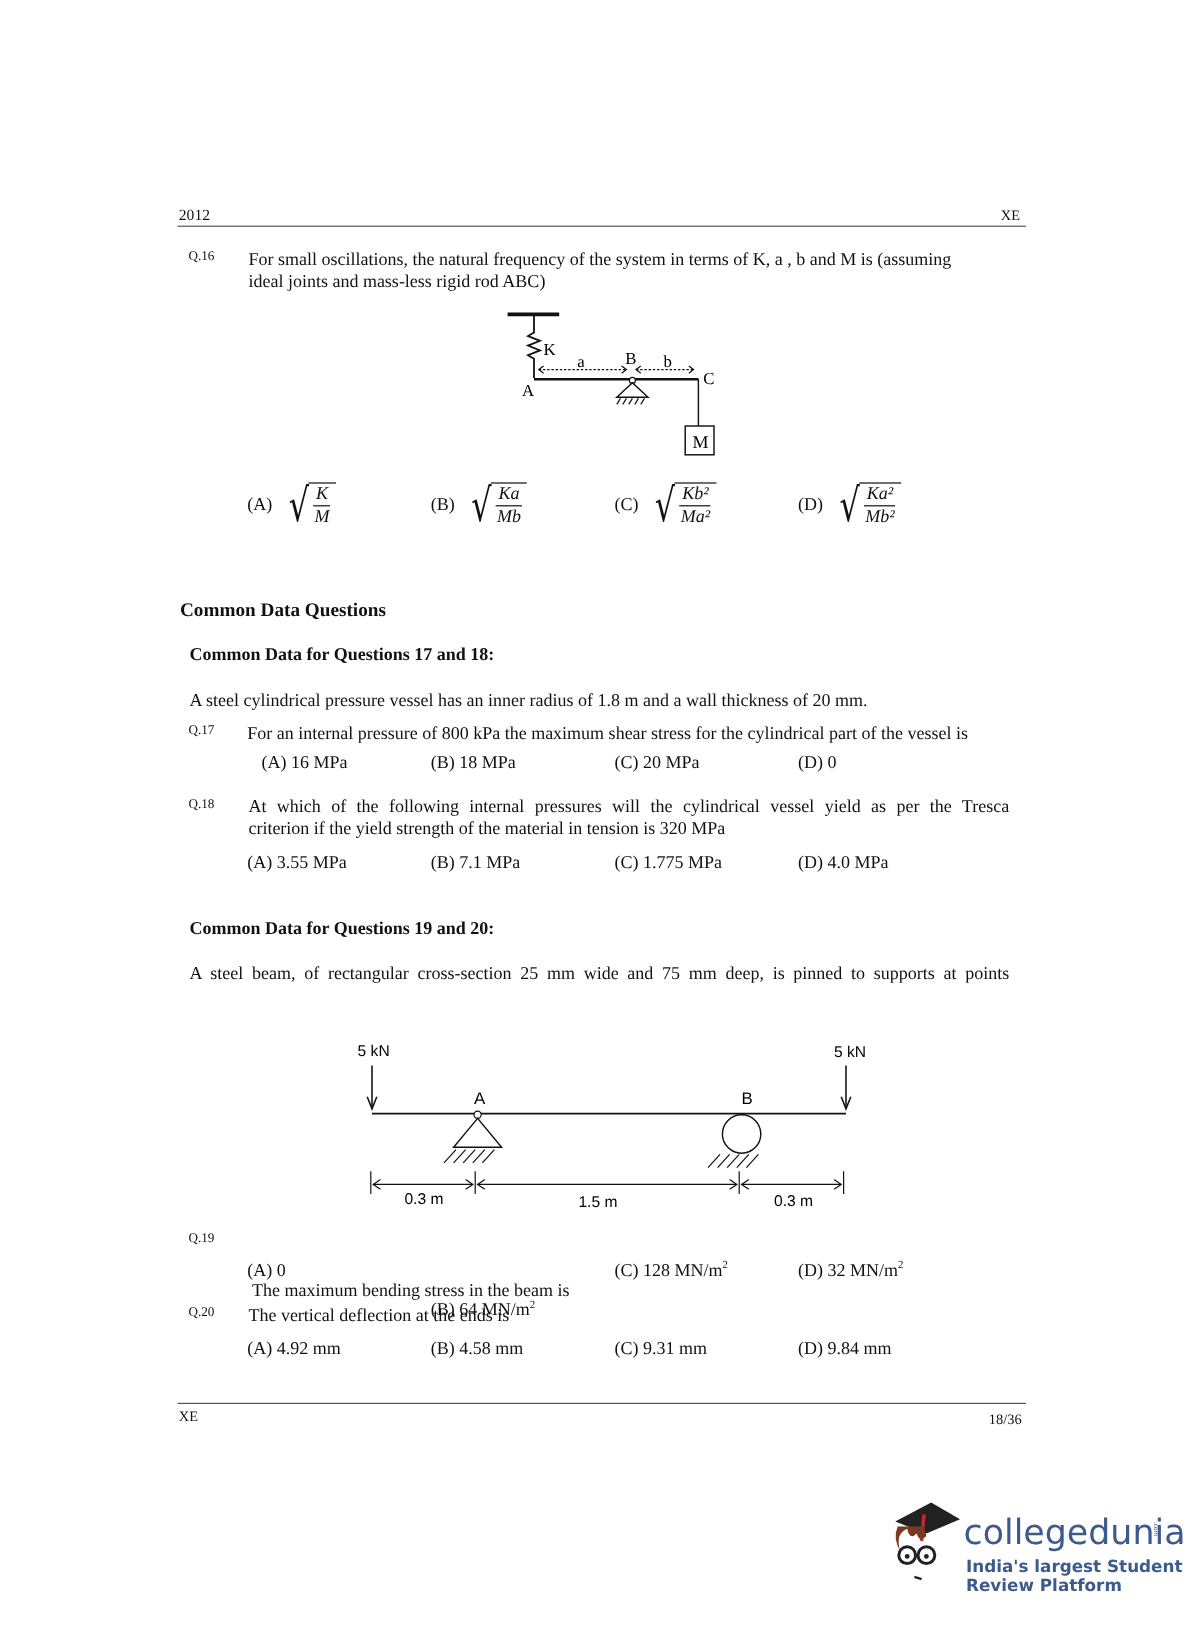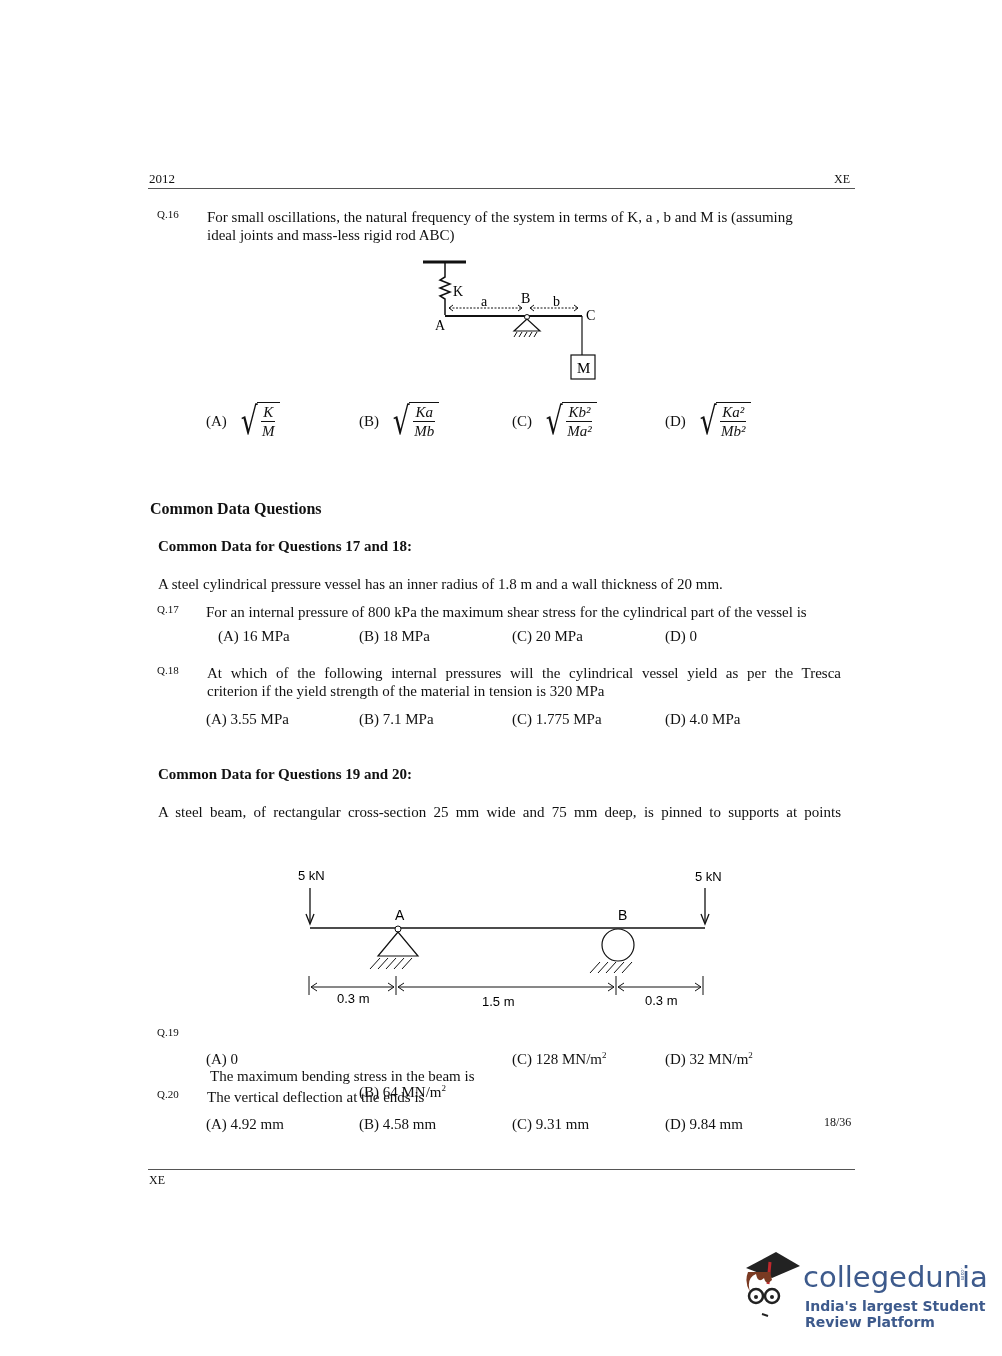--- a/index.html
+++ b/index.html
@@ -209,21 +209,21 @@
   <div class="qnum" style="left:157px; top:1088px;">Q.20</div>
   <div class="qtext" style="left:207px; top:1088px;">The vertical deflection at the ends is</div>
   <div class="opt" style="left:206px; top:1116px;">(A)  4.92 mm</div>
   <div class="opt" style="left:359px; top:1116px;">(B)  4.58 mm</div>
   <div class="opt" style="left:512px; top:1116px;">(C)  9.31 mm</div>
   <div class="opt" style="left:665px; top:1116px;">(D)  9.84 mm</div>
 </div>
 
 <div class="rule" style="top:1169px;"></div>
 <div class="abs hdr" style="left:149px; top:1173px; font-size:12px;">XE</div>
-<div class="abs hdr" style="left:824px; top:1115px; font-size:12px;text-align:center;">18/36</div>
+<div class="abs hdr" style="left:824px; top:1176px; font-size:12px;text-align:center;">18/36</div>
 
 <div>
   <svg class="abs" style="left:740px; top:1248px;" width="64" height="72" viewBox="0 0 64 72">
     <polygon points="6,20 36,4 60,18 32,30" fill="#222"></polygon>
     <line x1="30" y1="14" x2="28" y2="36" stroke="#c0282d" stroke-width="3"></line>
     <path d="M8,24 Q4,34 10,44 Q6,30 16,26 Q18,36 24,30 Q26,38 32,32 L30,24 Z" fill="#7a3a22"></path>
     <circle cx="16" cy="48" r="7" fill="#fff" stroke="#222" stroke-width="2.5"></circle>
     <circle cx="32" cy="48" r="7" fill="#fff" stroke="#222" stroke-width="2.5"></circle>
     <line x1="23" y1="48" x2="25" y2="48" stroke="#222" stroke-width="2"></line>
     <circle cx="16" cy="49" r="2" fill="#222"></circle>

